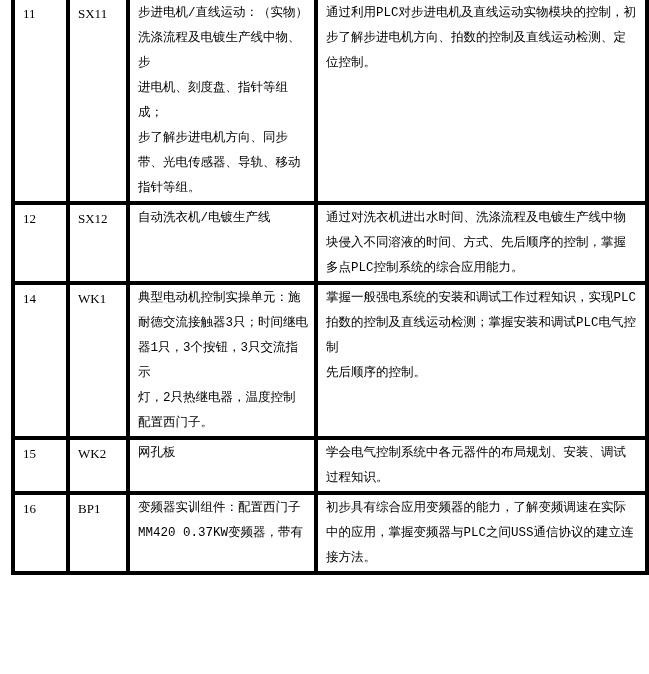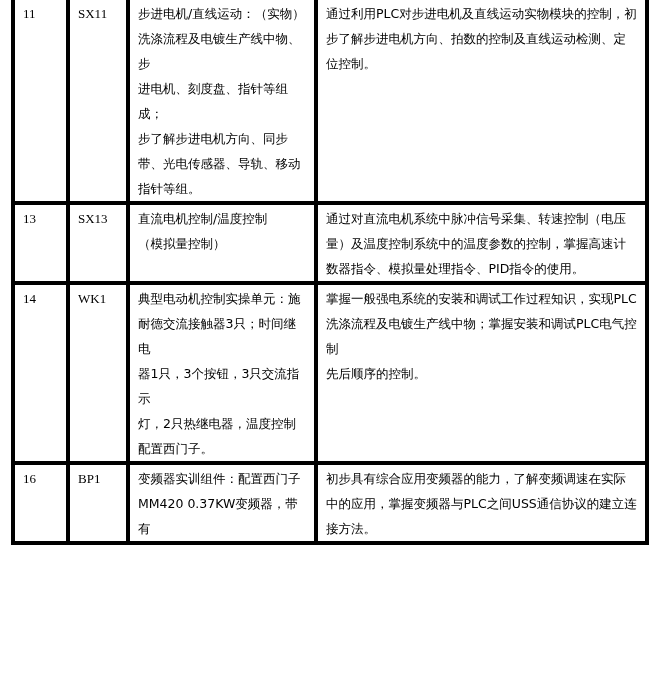--- a/index.html
+++ b/index.html
@@ -4,21 +4,21 @@
 <style>
   html, body { margin: 0; padding: 0; background: #ffffff; }
   body { width: 649px; height: 674px; position: relative; overflow: hidden;
          font-family: "DejaVu Sans", "Liberation Sans", sans-serif; color: #000; }
   .table { position: absolute; left: 11px; top: -4px; width: 634px;
            border-collapse: collapse; table-layout: fixed; }
   .table td { border: 4px solid #000; vertical-align: top; padding: 0 6px 0 8px;
               font-size: 12.5px; line-height: 25px; word-break: break-all; }
   .table td.num, .table td.code { font-family: "Liberation Serif", "DejaVu Serif", serif; font-size: 13px; padding-top: 1px; }
   .table td.desc, .table td.goal { padding-top: 1px; }
-  .line { display: block; }
+  .line { display: block; font-family: Liberation Mono, monospace; }
   col.c1 { width: 55px; } col.c2 { width: 60px; } col.c3 { width: 188px; } col.c4 { width: 331px; }
 </style>
 </head>
 <body>
 
 <table class="table">
   <colgroup>
       <col class="c1">
       <col class="c2">
       <col class="c3">
@@ -36,47 +36,57 @@
           <span class="line">步了解步进电机方向、同步</span>
           <span class="line">带、光电传感器、导轨、移动</span>
           <span class="line">指针等组。</span>
         </td>
         <td class="goal">
           <span class="line">通过利用PLC对步进电机及直线运动实物模块的控制，初</span>
           <span class="line">步了解步进电机方向、拍数的控制及直线运动检测、定</span>
           <span class="line">位控制。</span>
         </td>
       </tr>
-      <tr style="height: 73px;">
-        <td class="num">13</td>
-        <td class="code">SX13</td>
+      <tr style="height: 75px;">
+        <td class="num">12</td>
+        <td class="code">SX12</td>
         <td class="desc">
-          <span class="line">直流电机控制/温度控制</span>
-          <span class="line">（模拟量控制）</span>
+          <span class="line">自动洗衣机/电镀生产线</span>
         </td>
         <td class="goal">
-          <span class="line">通过对直流电机系统中脉冲信号采集、转速控制（电压</span>
-          <span class="line">量）及温度控制系统中的温度参数的控制，掌握高速计</span>
-          <span class="line">数器指令、模拟量处理指令、PID指令的使用。</span>
+          <span class="line">通过对洗衣机进出水时间、洗涤流程及电镀生产线中物</span>
+          <span class="line">块侵入不同溶液的时间、方式、先后顺序的控制，掌握</span>
+          <span class="line">多点PLC控制系统的综合应用能力。</span>
         </td>
       </tr>
       <tr style="height: 125px;">
         <td class="num">14</td>
         <td class="code">WK1</td>
         <td class="desc">
           <span class="line">典型电动机控制实操单元：施</span>
           <span class="line">耐德交流接触器3只；时间继电</span>
           <span class="line">器1只，3个按钮，3只交流指示</span>
           <span class="line">灯，2只热继电器，温度控制</span>
           <span class="line">配置西门子。</span>
         </td>
         <td class="goal">
           <span class="line">掌握一般强电系统的安装和调试工作过程知识，实现PLC</span>
-          <span class="line">洗涤流程及电镀生产线中物；掌握安装和调试PLC电气控制</span>
+          <span class="line">拍数的控制及直线运动检测；掌握安装和调试PLC电气控制</span>
           <span class="line">先后顺序的控制。</span>
+        </td>
+      </tr>
+      <tr style="height: 48px;">
+        <td class="num">15</td>
+        <td class="code">WK2</td>
+        <td class="desc">
+          <span class="line">网孔板</span>
+        </td>
+        <td class="goal">
+          <span class="line">学会电气控制系统中各元器件的布局规划、安装、调试</span>
+          <span class="line">过程知识。</span>
         </td>
       </tr>
       <tr style="height: 73px;">
         <td class="num">16</td>
         <td class="code">BP1</td>
         <td class="desc">
           <span class="line">变频器实训组件：配置西门子</span>
           <span class="line">MM420 0.37KW变频器，带有</span>
         </td>
         <td class="goal">

